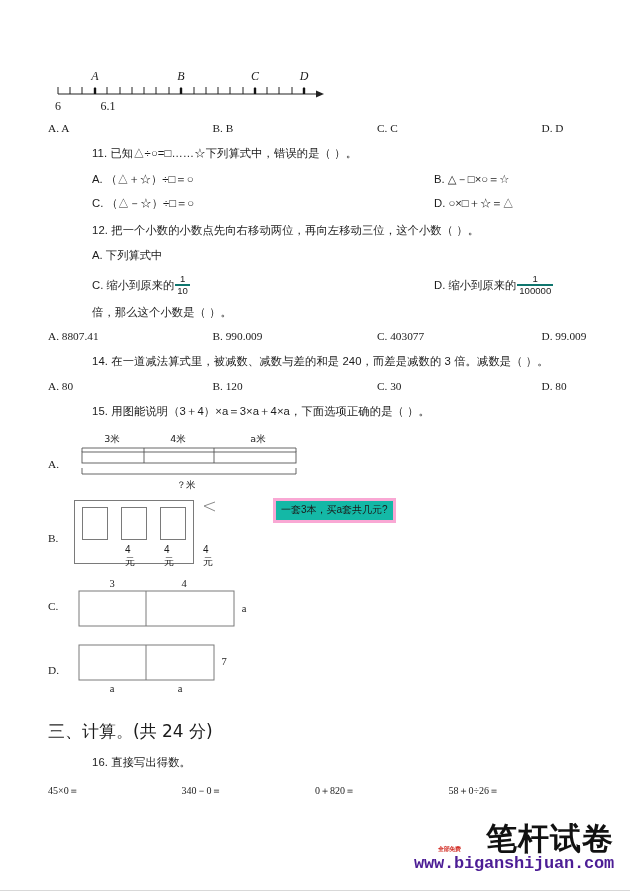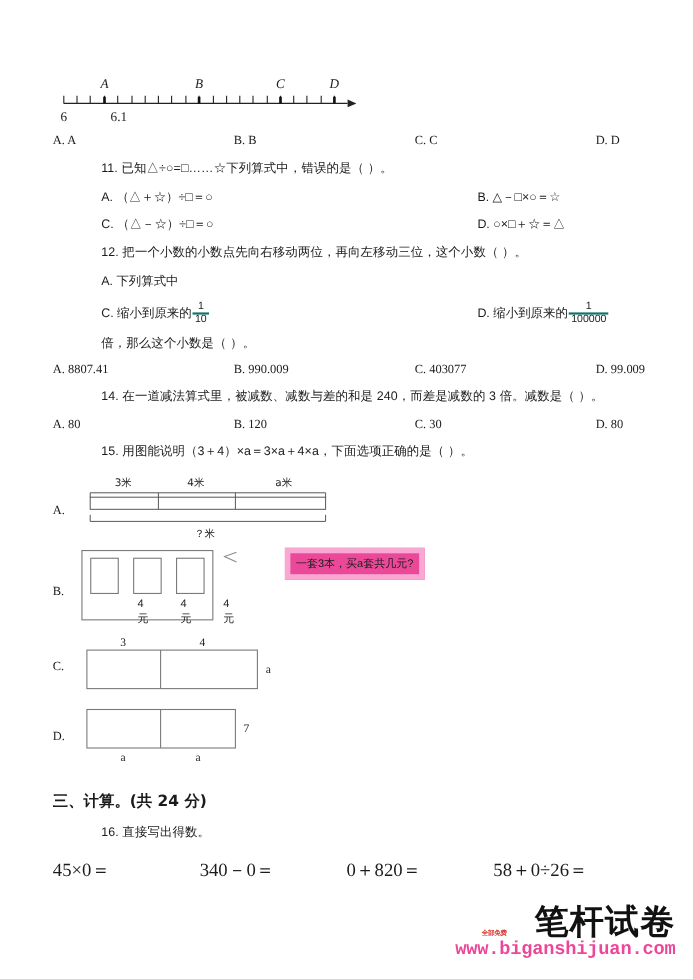--- a/index.html
+++ b/index.html
@@ -93,48 +93,48 @@
   .bookrect {
     width: 26px; height: 33px;
     border: 1px solid #7a7a7a;
     box-sizing: border-box;
     margin: 0 auto;
     background: #fff;
   }
   .booklbl { font-size: 10px; margin-top: 4px; }
   .bubble {
     position: absolute;
-    left: 141px; top: 0px;
-    border: 5px solid #f9a8d4;
-    background: #ec4899;
+    left: 155px; top: 0px;
+    border: 3px solid #f9a8d4;
+    background: #14b8a6;
     padding: 2px 5px 3px 5px;
     font-size: 10px;
     white-space: nowrap;
     box-sizing: border-box;
   }
   .bubble-tail {
     position: absolute;
     left: 129px; top: 3px;
     width: 13px; height: 11px;
   }
 
   
   .diagC { position: relative; left: 26px; width: 220px; height: 62px; }
   .diagD { position: relative; left: 26px; width: 220px; height: 68px; }
 
   
   .section-head {
     font-family: "DejaVu Sans", "Liberation Sans", sans-serif;
-    font-weight: bold;
-    font-size: 14px;
+    font-weight: normal;
+    font-size: 17px;
     margin-top: 18px;
   }
   .calc-row {
     display: flex;
-    font-size: 17px;
+    font-size: 10px;
     margin-top: 12px;
   }
   .calc-row > div { flex: 0 0 25%; }
 
   
   .watermark {
     position: absolute;
     right: 16px;
     bottom: 18px;
     text-align: right;
@@ -146,21 +146,21 @@
     font-weight: bold;
     font-size: 31px;
     letter-spacing: 1px;
     color: #111;
     display: block;
   }
   .wm-url {
     font-family: "Liberation Mono", "DejaVu Sans Mono", monospace;
     font-weight: bold;
     font-size: 17px;
-    color: #ec4899;
+    color: #4c1d95;
     display: block;
     margin-top: 1px;
     letter-spacing: -0.2px;
   }
   .wm-free {
     position: absolute;
     left: 24px;
     bottom: 20px;
     font-family: "DejaVu Sans", sans-serif;
     font-size: 6px;

